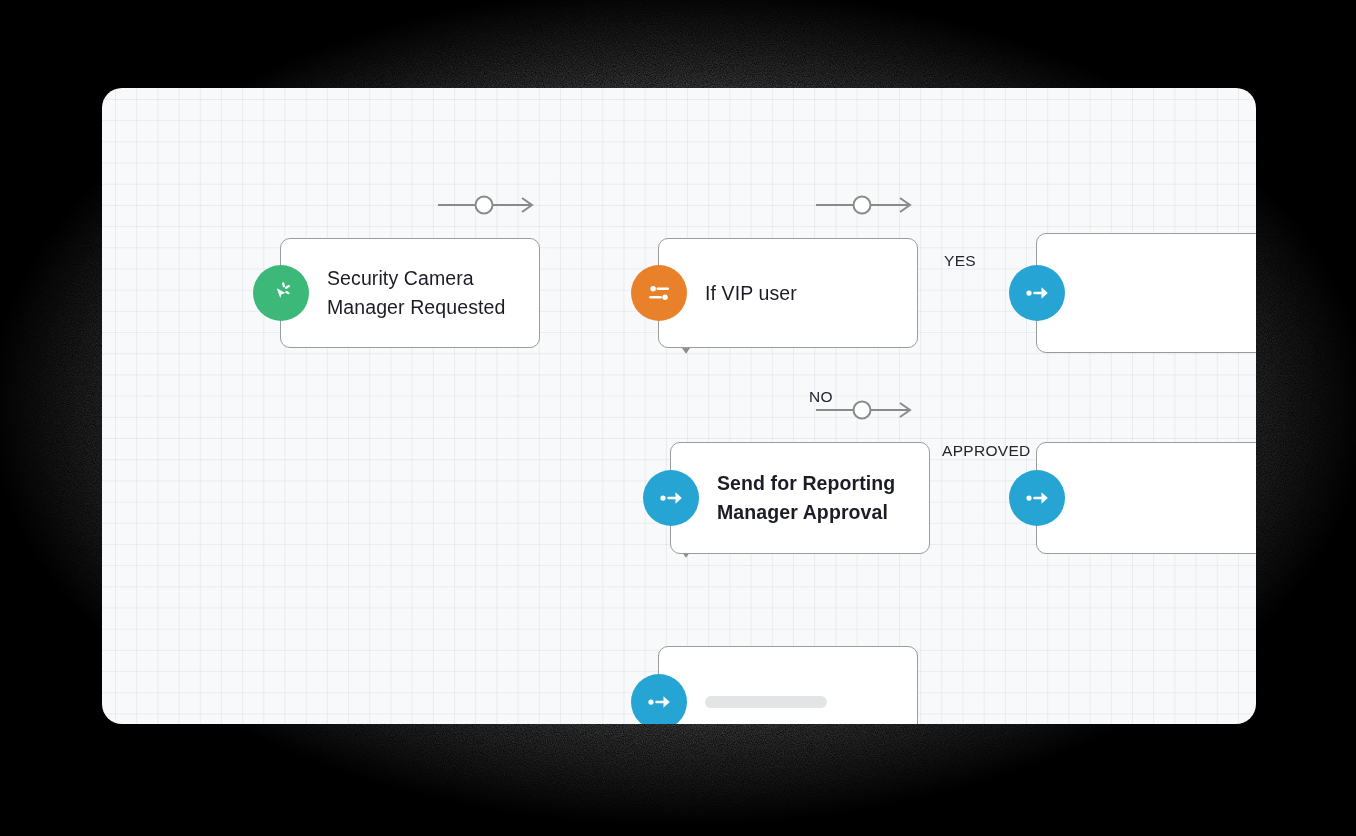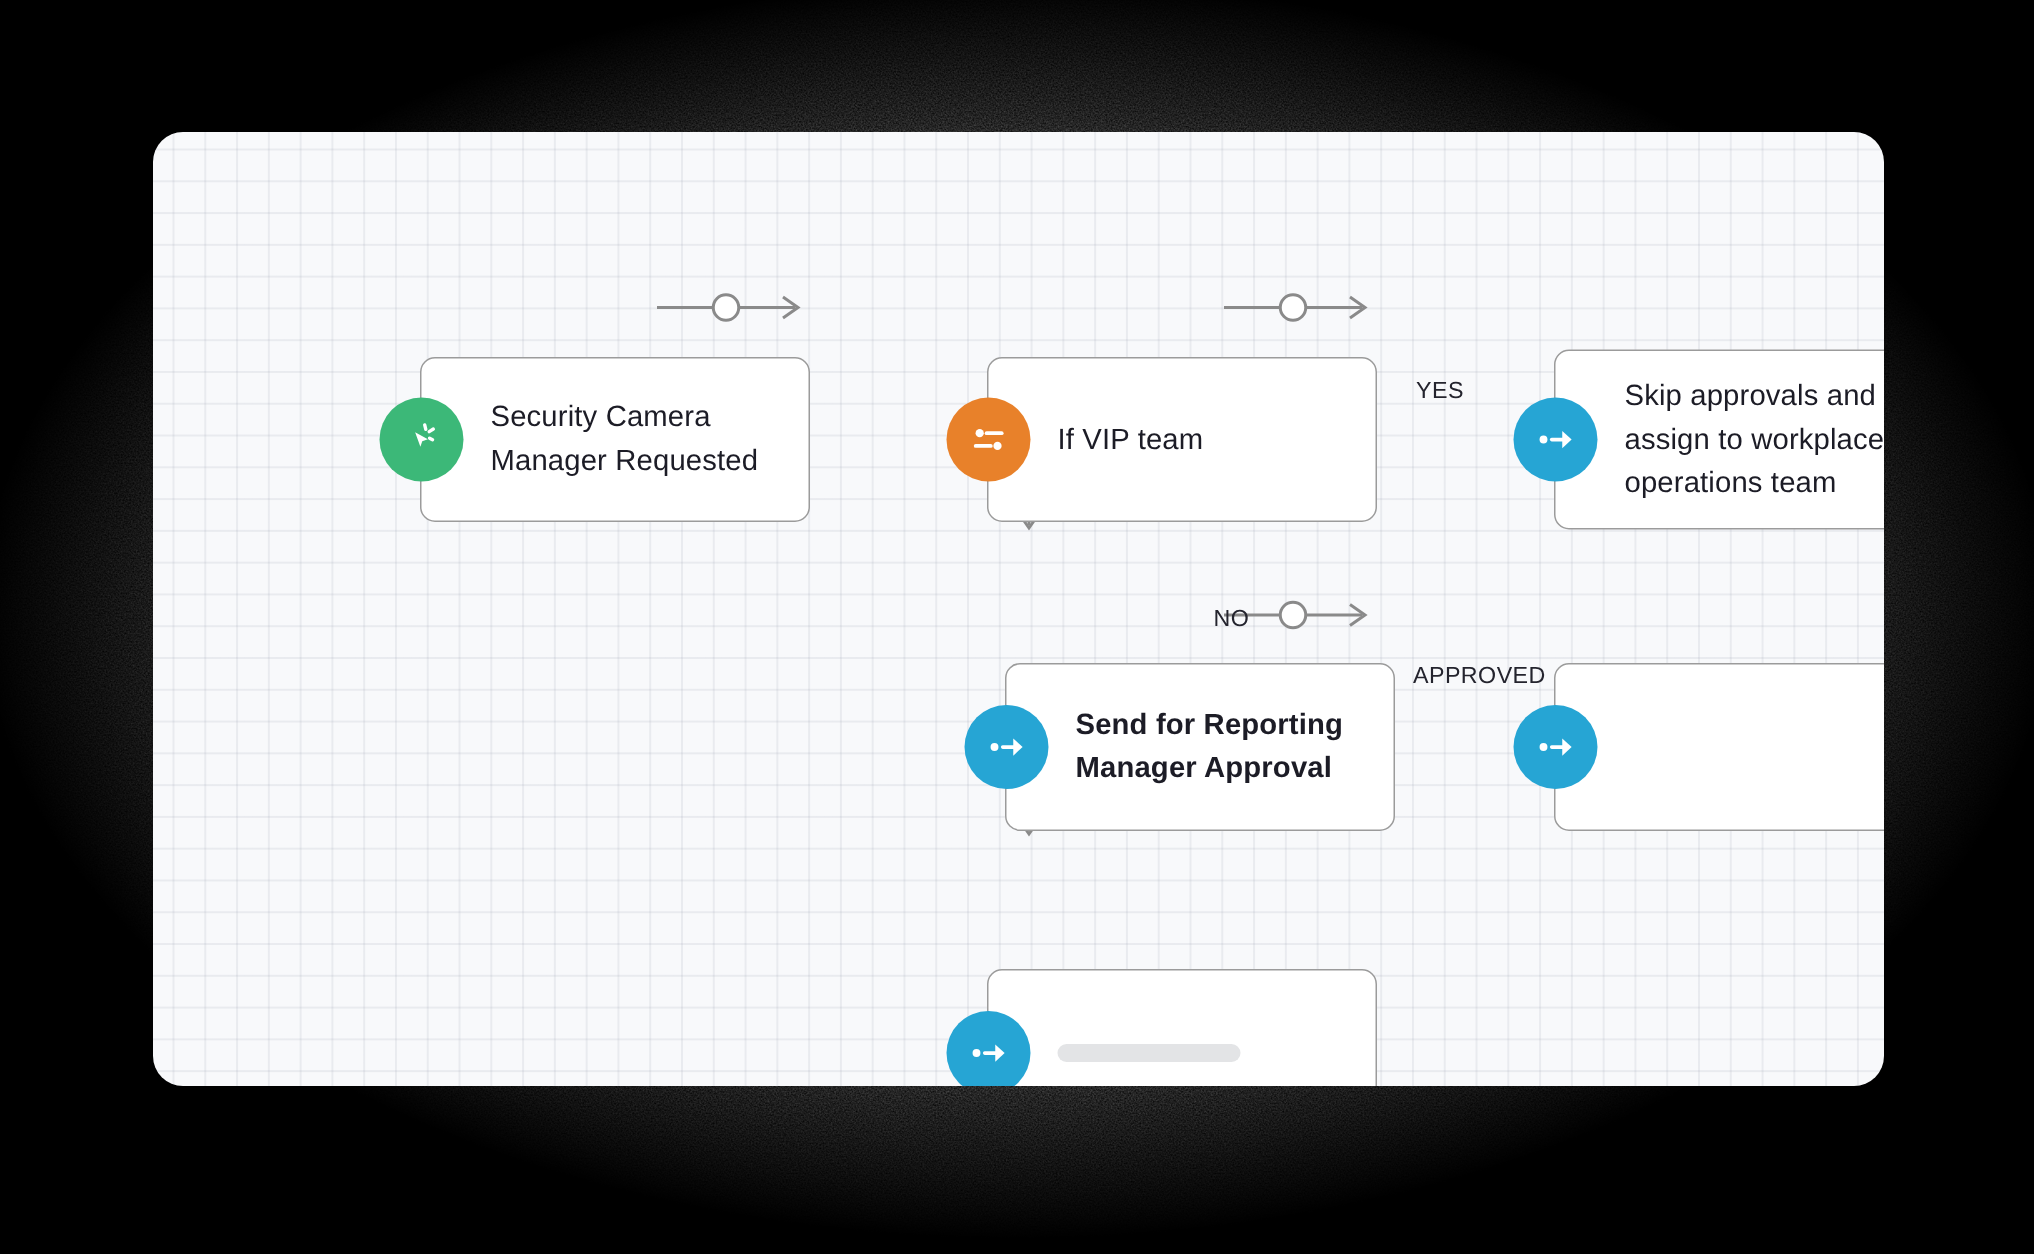--- a/index.html
+++ b/index.html
@@ -116,21 +116,21 @@
 
   
   #node-trigger             { left: 178px; top: 150px;  width: 260px; height: 110px; }
   #node-condition           { left: 556px; top: 150px;  width: 260px; height: 110px; }
   #node-skip-approvals      { left: 934px; top: 145px;  width: 260px; height: 120px; }
   #node-reporting-manager   { left: 568px; top: 354px;  width: 260px; height: 112px; font-weight: bold; }
   #node-facilities-head     { left: 934px; top: 354px;  width: 260px; height: 112px; }
   #node-placeholder         { left: 556px; top: 558px;  width: 260px; height: 112px; }
 
   #label-yes       { left: 842px; top: 164px; }
-  #label-no        { left: 707px; top: 316px; }
+  #label-no        { left: 707px; top: 300px; }
   #label-approved  { left: 840px; top: 354px; }
 </style>
 </head>
 <body>
 
 <svg id="glow-layer" width="1356" height="836" viewBox="0 0 1356 836">
   <defs>
     <filter id="noiseFilter" x="-20%" y="-20%" width="140%" height="140%">
       <feTurbulence type="fractalNoise" baseFrequency="0.9" numOctaves="3" seed="7" result="noise"></feTurbulence>
       <feColorMatrix in="noise" type="matrix" values="0 0 0 0 0
@@ -203,34 +203,31 @@
 
   <div class="node" id="node-condition">
     <div class="node-badge badge-condition">
       <svg width="30" height="30" viewBox="0 0 24 24" fill="none" stroke="#ffffff" stroke-width="2.1" stroke-linecap="round">
         <line x1="11" y1="8.6" x2="19" y2="8.6"></line>
         <circle cx="7.3" cy="8.6" r="2.2" fill="#ffffff" stroke="none"></circle>
         <line x1="5.2" y1="15.4" x2="13.2" y2="15.4"></line>
         <circle cx="16.8" cy="15.4" r="2.2" fill="#ffffff" stroke="none"></circle>
       </svg>
     </div>
-    <div class="node-label">If VIP team</div>
+    <div class="node-label">If VIP user</div>
   </div>
 
   <div class="node" id="node-skip-approvals">
     <div class="node-badge badge-action">
       <svg width="30" height="30" viewBox="0 0 24 24" fill="#ffffff">
         <circle cx="5.6" cy="12" r="2.1"></circle>
         <rect x="9.0" y="11.05" width="8.1" height="1.95" rx="0.95"></rect>
         <path d="M15.6 7.4 L20.6 12 L15.6 16.6 Z"></path>
       </svg>
     </div>
-    <div class="node-label">Skip approvals and
-assign to workplace
-operations team</div>
   </div>
 
   <div class="node" id="node-reporting-manager">
     <div class="node-badge badge-action">
       <svg width="30" height="30" viewBox="0 0 24 24" fill="#ffffff">
         <circle cx="5.6" cy="12" r="2.1"></circle>
         <rect x="9.0" y="11.05" width="8.1" height="1.95" rx="0.95"></rect>
         <path d="M15.6 7.4 L20.6 12 L15.6 16.6 Z"></path>
       </svg>
     </div>

